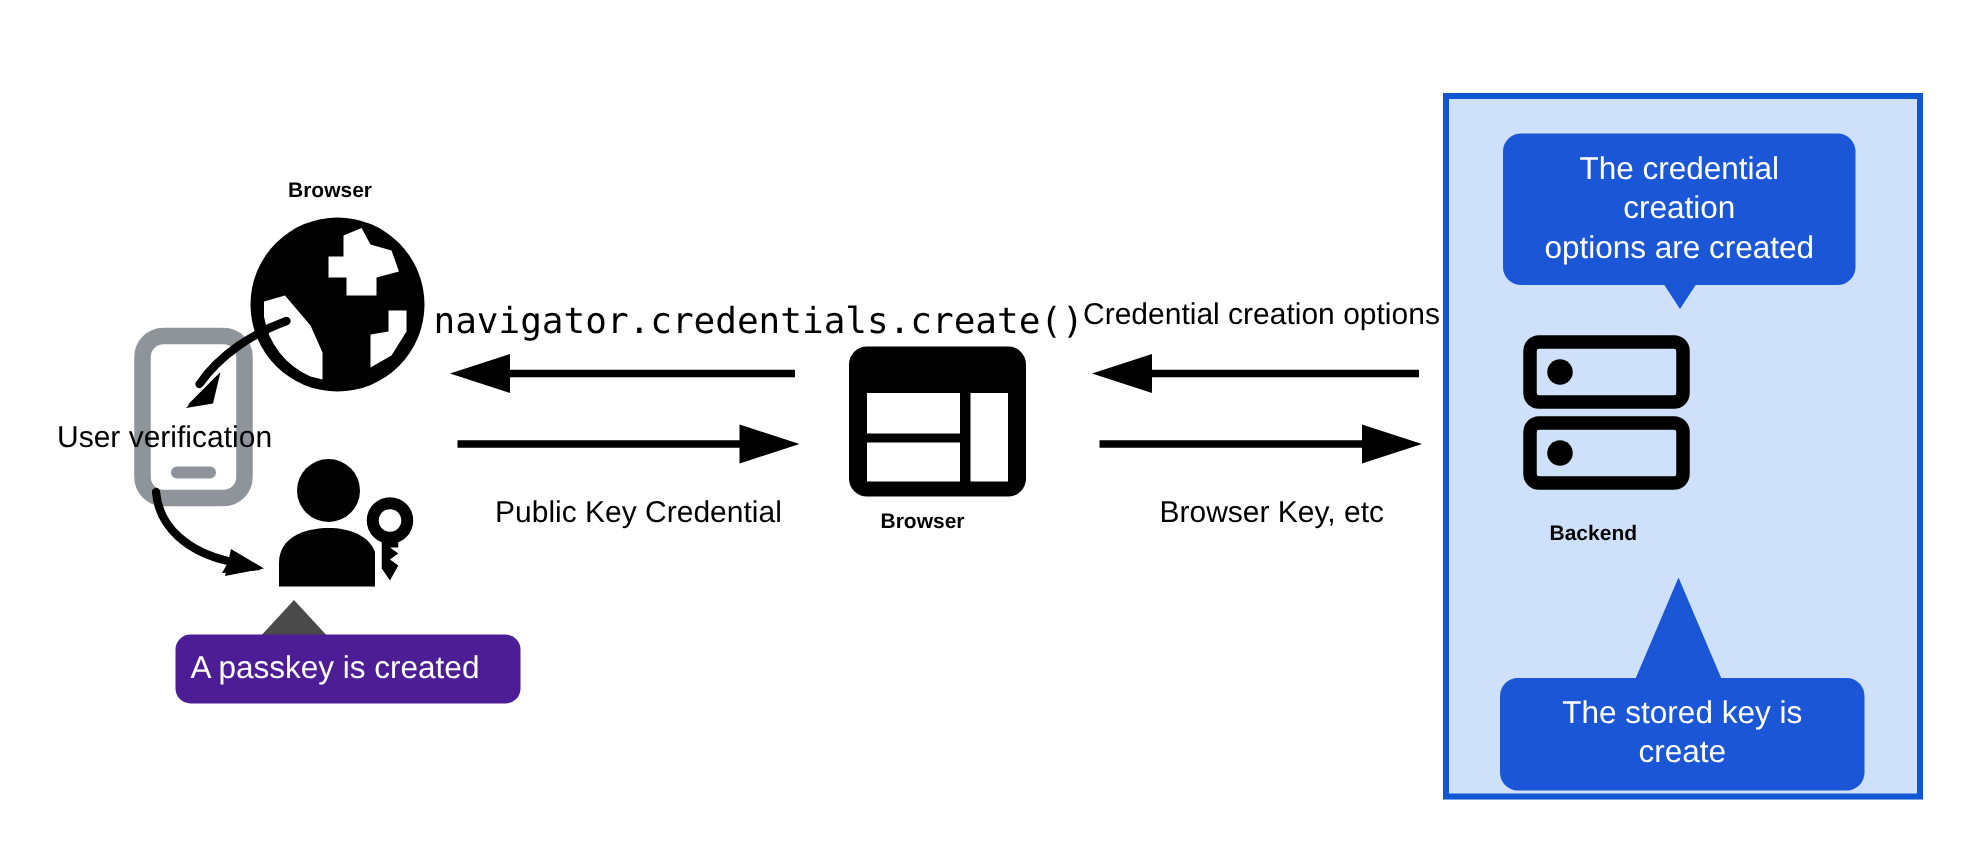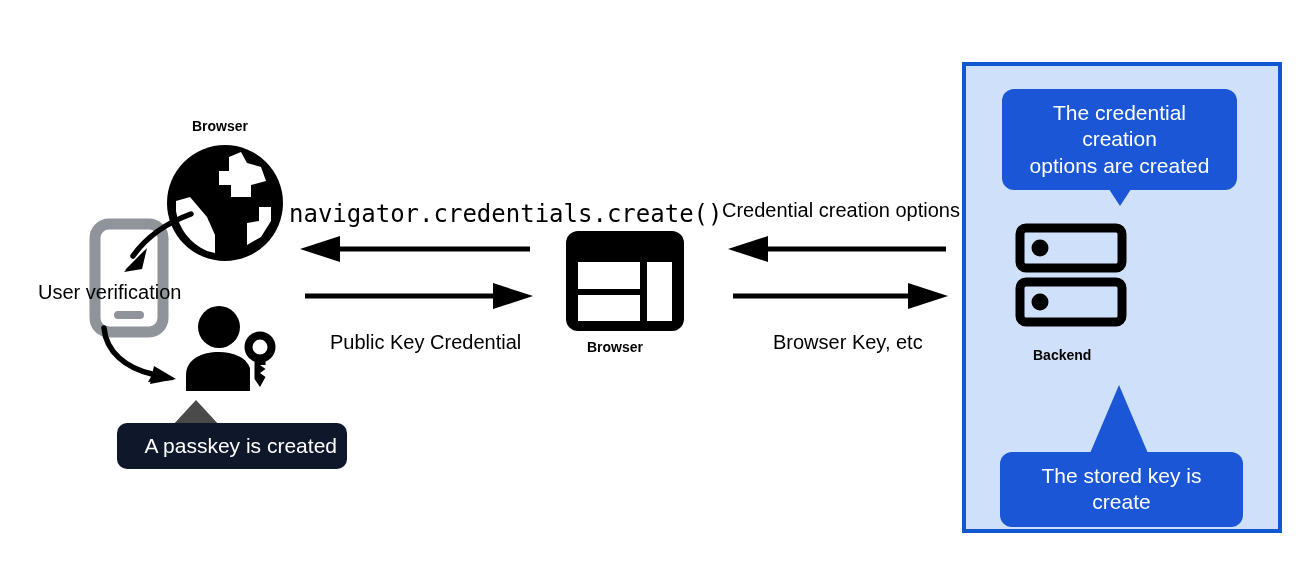--- a/index.html
+++ b/index.html
@@ -70,25 +70,25 @@
     left: 1085px;
     top: 385px;
     border-bottom: 80px solid #1a56d6;
   }
 
   
   .tooltip {
     left: 117px;
     top: 423px;
     width: 230px;
-    background: #0f172a;
+    background: #4c1d95;
     color: #ffffff;
     border-radius: 10px;
     font-size: 21px;
-    text-align: right;
+    text-align: left;
     padding: 11px 10px;
     box-sizing: border-box;
   }
   .tooltip-tail {
     left: 172px;
     top: 400px;
     width: 0;
     height: 0;
     border-left: 24px solid transparent;
     border-right: 24px solid transparent;

